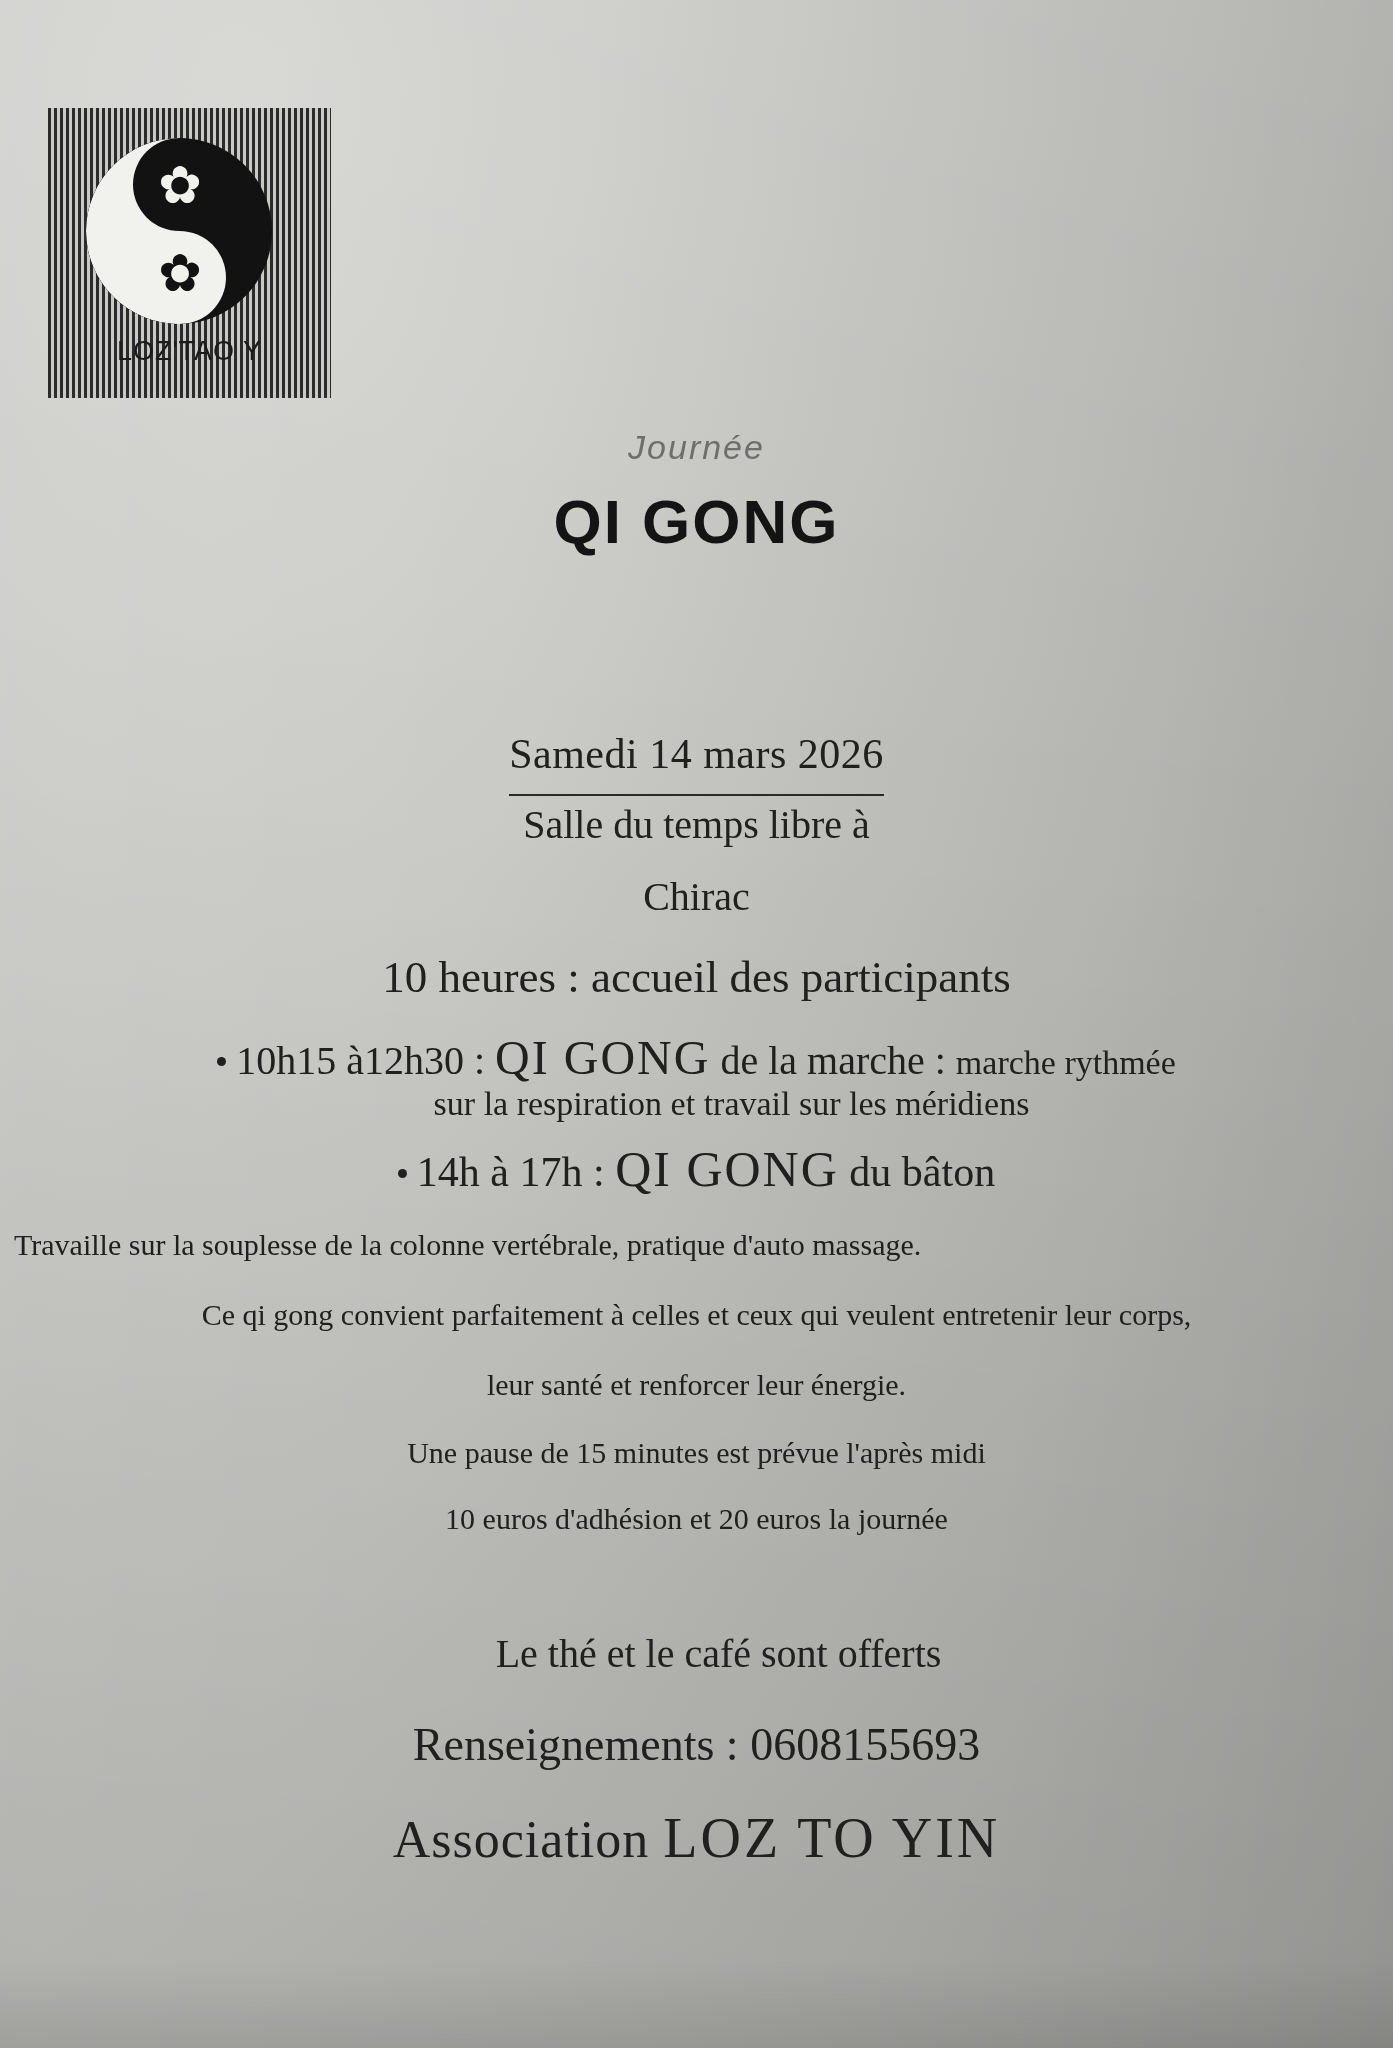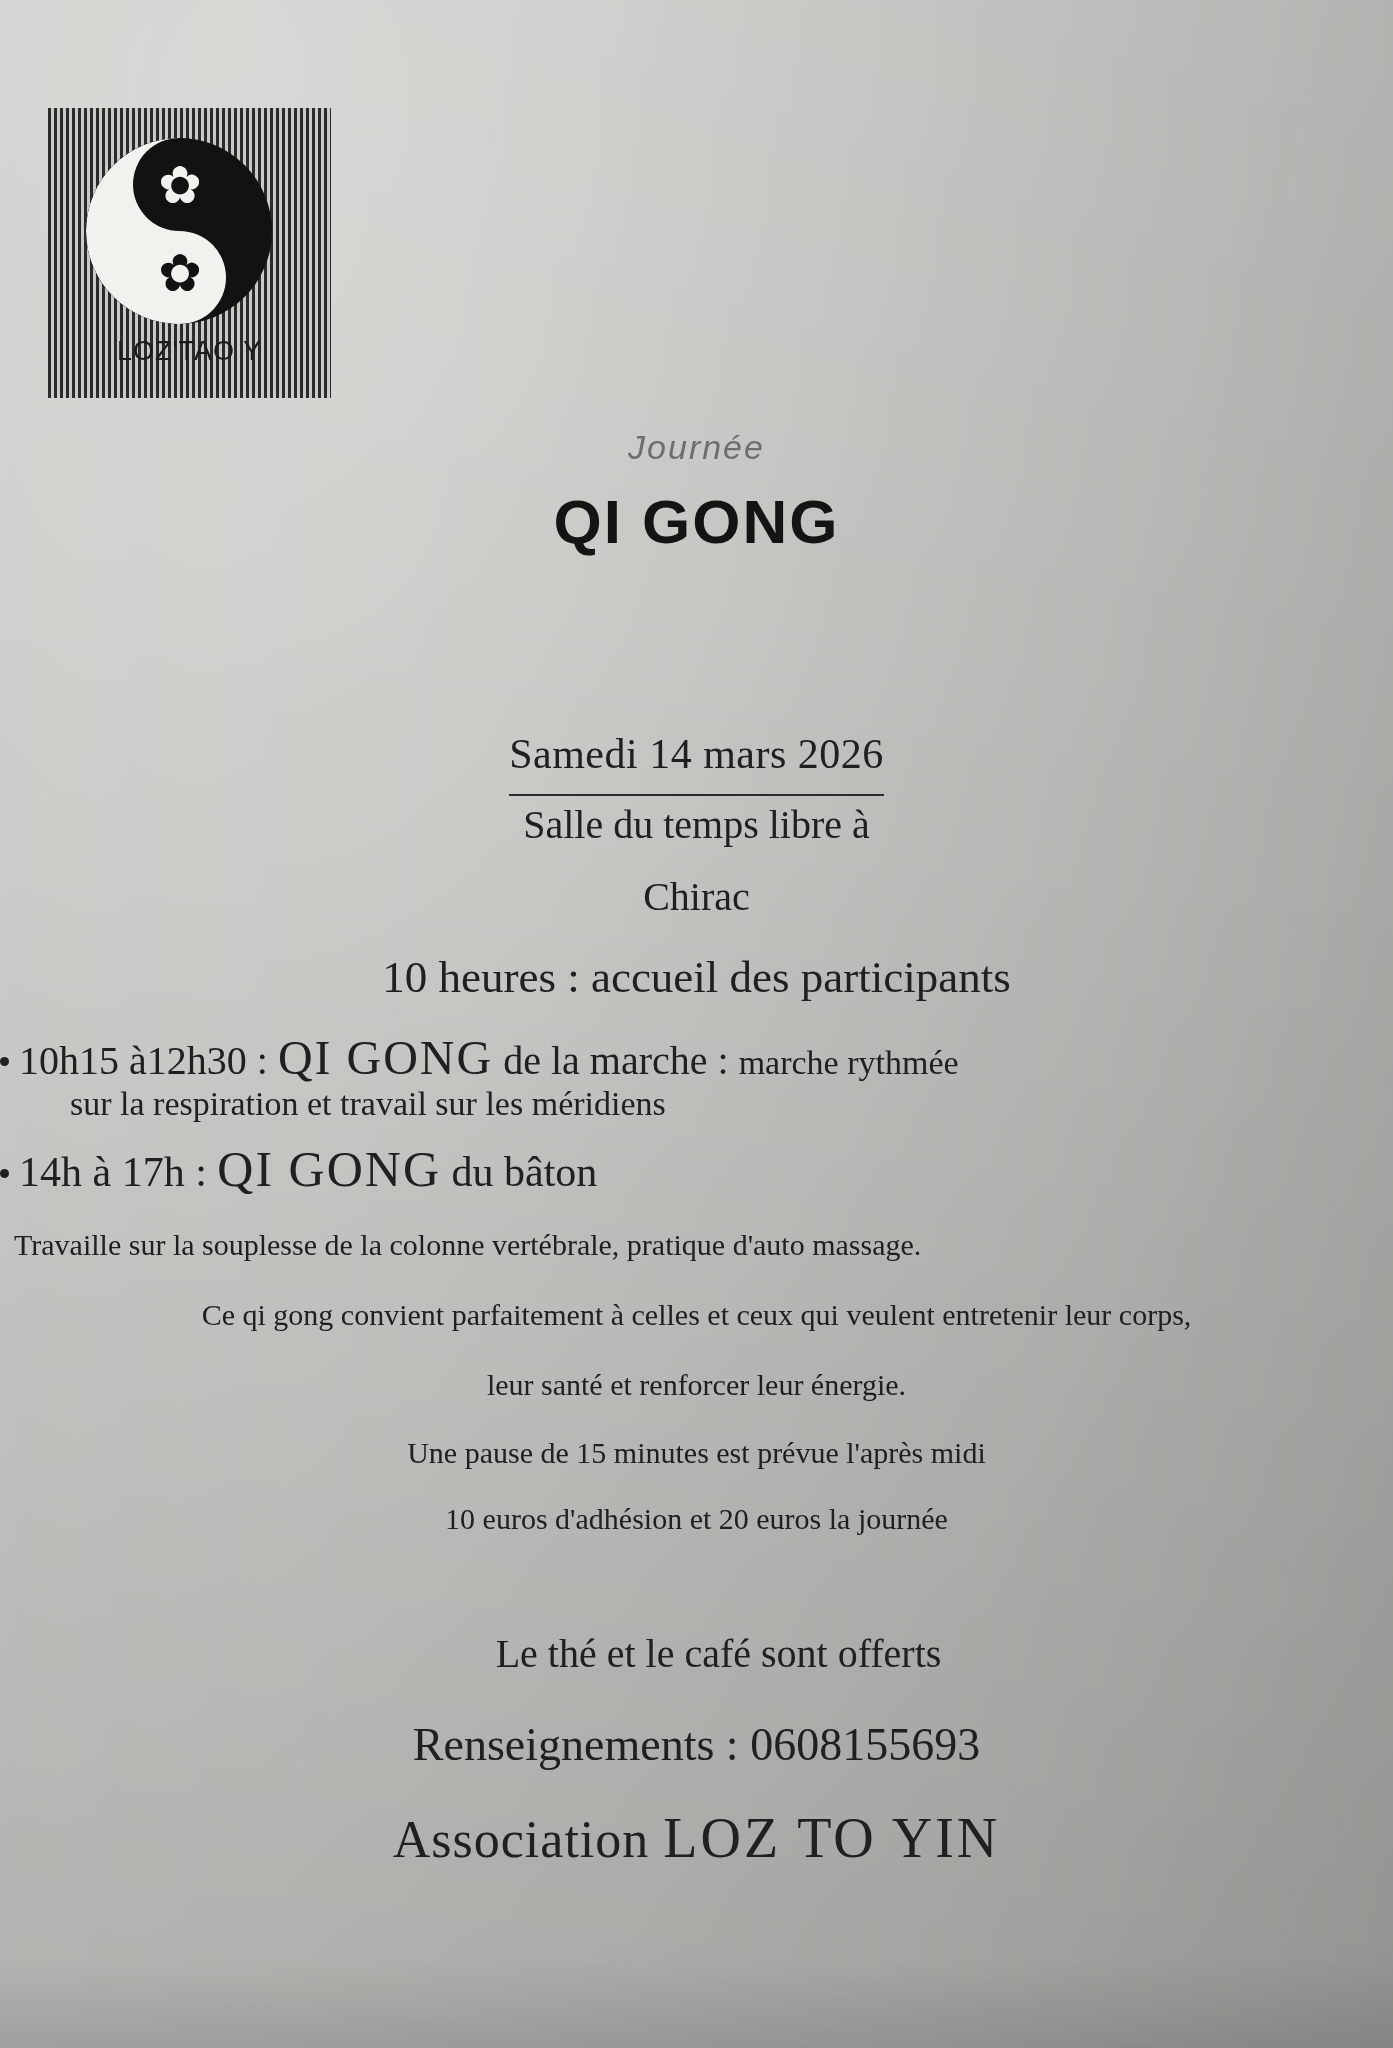--- a/index.html
+++ b/index.html
@@ -180,30 +180,31 @@
     border-bottom: 2px solid #2a2a29;
     padding-bottom: 17px;
   }
   .l-venue { top: 801px; font-size: 40px; }
   .l-city  { top: 873px; font-size: 40px; }
   .l-welcome { top: 951px; font-size: 45px; }
 
   .bullet-row {
     position: absolute;
     left: 0; right: 0;
+    text-align: center;
     white-space: nowrap;
     color: #20201f;
   }
   .b1 { top: 1030px; font-size: 40px; }
   .b1 .big { font-size: 48px; letter-spacing: 2px; }
   .b1 .small { font-size: 34px; }
   .b1-cont {
     top: 1085px;
     font-size: 34px;
-    text-align: left;
+    text-align: center;
     padding-left: 70px;
   }
   .b2 { top: 1140px; font-size: 42px; }
   .b2 .big { font-size: 50px; letter-spacing: 2px; }
 
   .p1 { top: 1228px; font-size: 30px; text-align: left; padding-left: 14px; }
   .p2 { top: 1298px; font-size: 30px; }
   .p3 { top: 1368px; font-size: 30px; }
   .p4 { top: 1436px; font-size: 30px; }
   .p5 { top: 1502px; font-size: 30px; }

